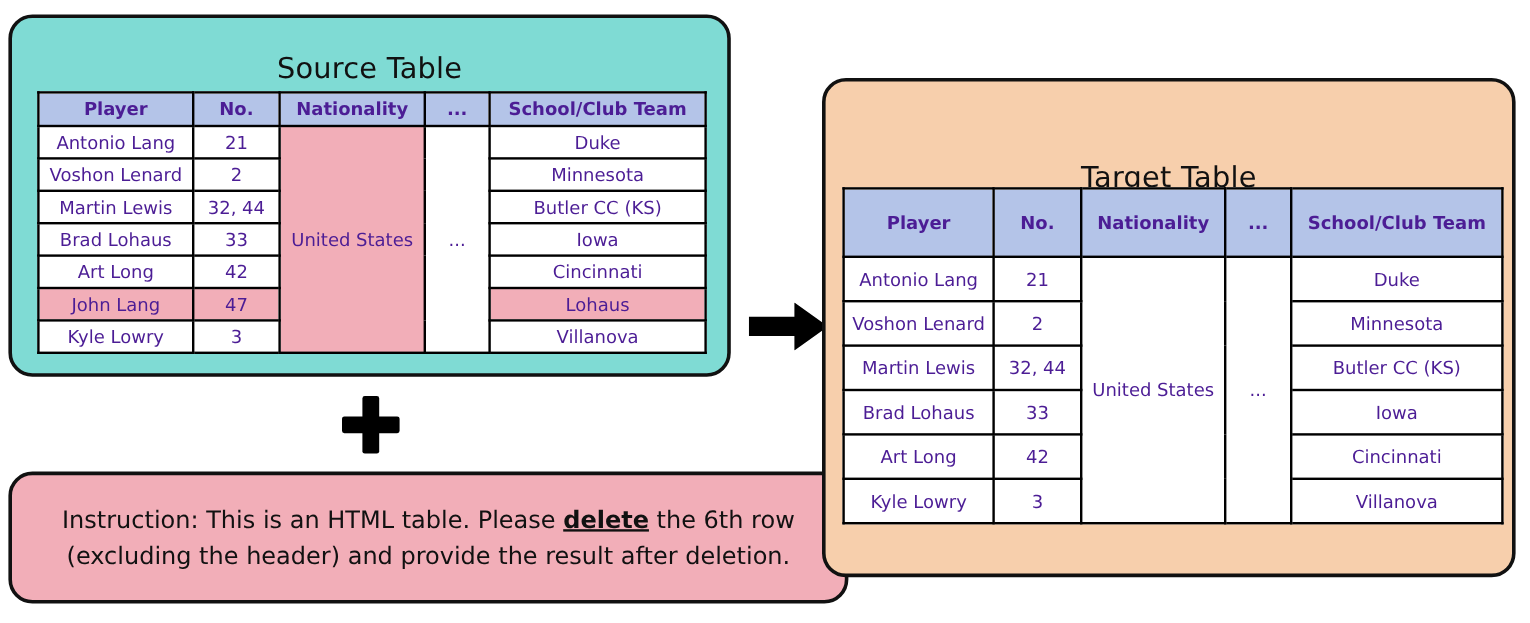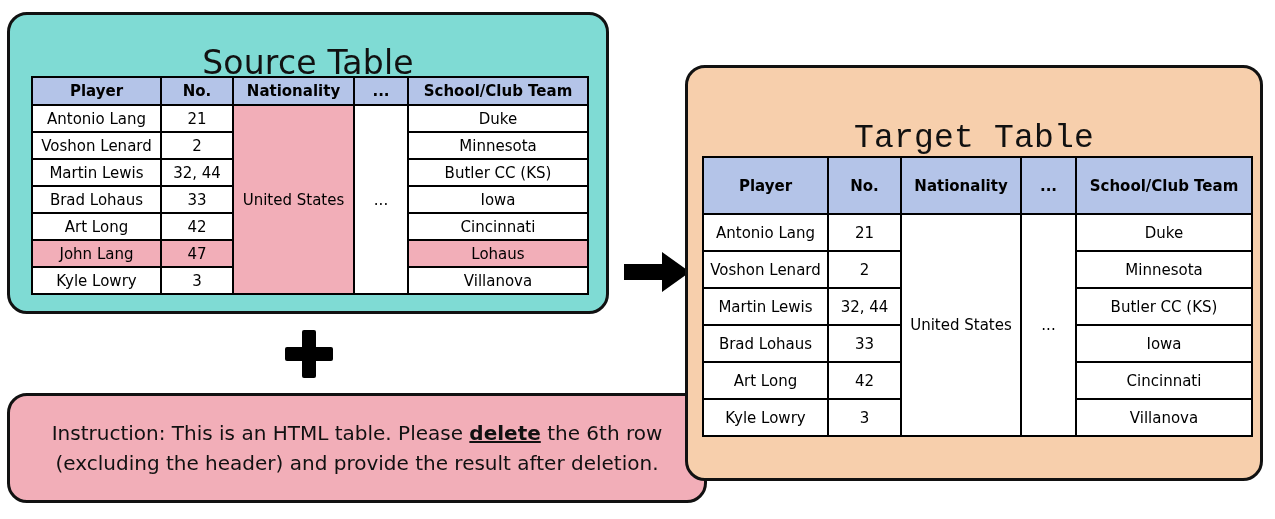--- a/index.html
+++ b/index.html
@@ -38,41 +38,41 @@
   #target-panel {
     left: 685px; top: 65px;
     width: 578px; height: 416px;
     background: #f7cfac;
   }
 
   .panel-title {
     position: absolute;
     left: 0; right: 0;
     text-align: center;
-    font-size: 33px;
+    font-size: 24px;
     font-weight: 400;
     color: #111111;
     letter-spacing: .2px;
     white-space: nowrap;
   }
   #source-title { top: 28px; }
-  #target-title { top: 52px; font-family: Liberation Mono, monospace; }
+  #target-title { top: 66px; }
 
   
   table.grid {
     position: absolute;
     border-collapse: collapse;
     background: #ffffff;
     table-layout: fixed;
   }
   table.grid td, table.grid th {
     border: 2px solid #000000;
     text-align: center;
     vertical-align: middle;
-    color: #000000;
+    color: #4c1d95;
     font-weight: 400;
     background: #ffffff;
     padding: 0;
     overflow: hidden;
     white-space: nowrap;
   }
   table.grid th {
     background: #b4c4e8;
     font-weight: bold;
   }

